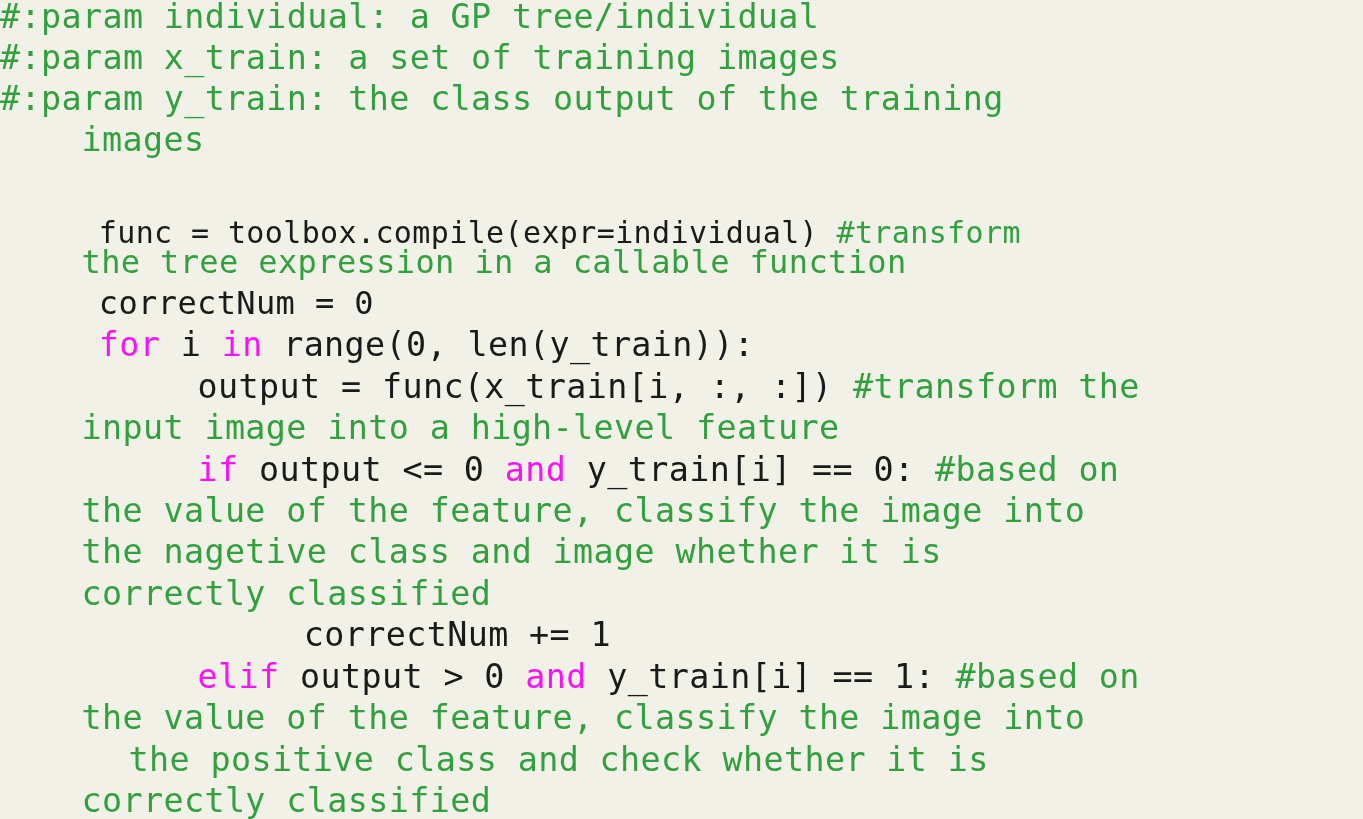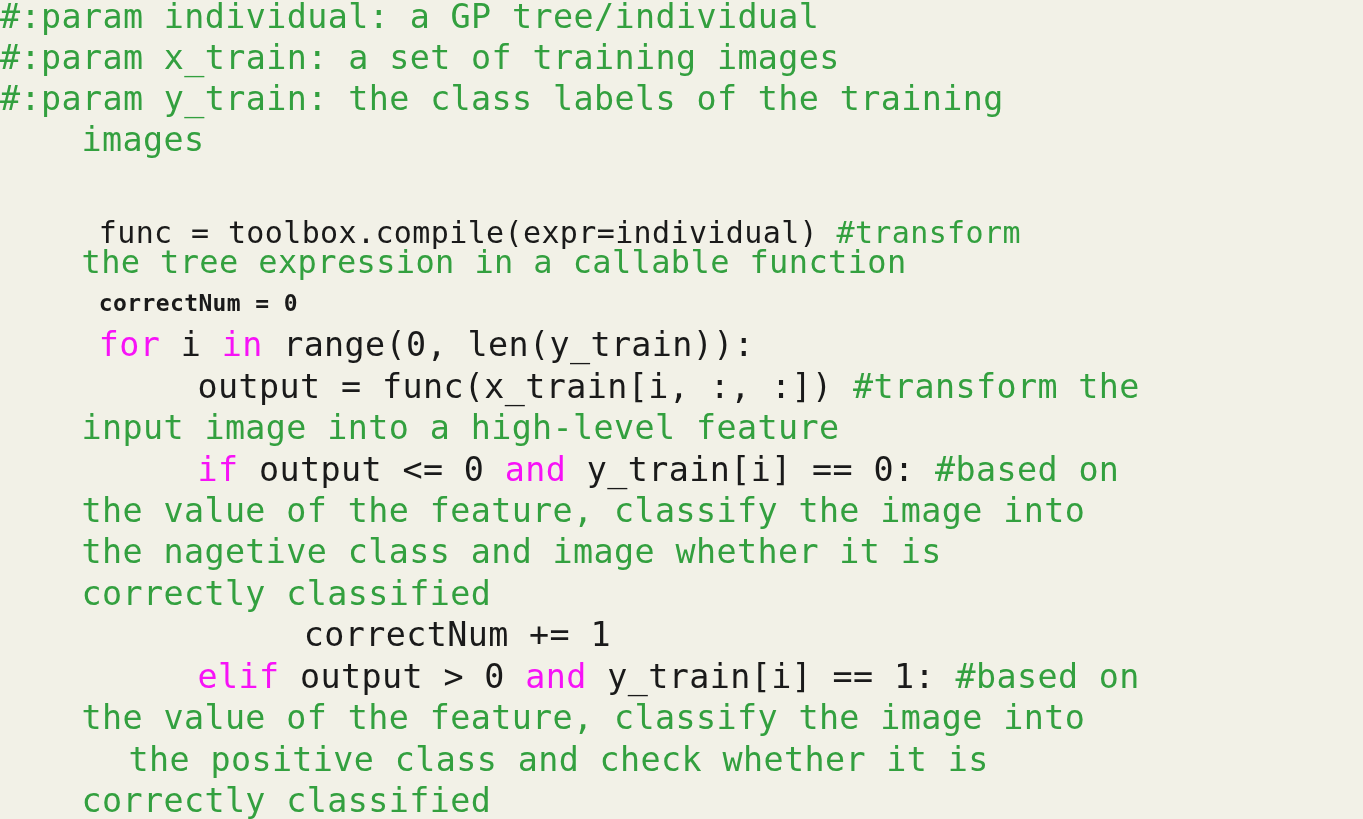--- a/index.html
+++ b/index.html
@@ -42,26 +42,26 @@
   .tok-comment  { color: #33a03f; }
   .tok-keyword  { color: #f712f7; }
   .tok-code     { color: #1a1a1a; }
 </style>
 </head>
 <body style="background: rgb(242, 241, 231);">
 
 <div id="code-listing" style="background: rgb(242, 241, 231);">
     <div class="code-line" style="top: -4px; padding-left: 0px; font-size: 33.4px; line-height: 41.3px;"><span class="tok tok-comment" style="color: rgb(51, 160, 63);">#:param individual: a GP tree/individual</span></div>
     <div class="code-line" style="top: 37px; padding-left: 0px; font-size: 33.4px; line-height: 41.3px;"><span class="tok tok-comment" style="color: rgb(51, 160, 63);">#:param x_train: a set of training images</span></div>
-    <div class="code-line" style="top: 78px; padding-left: 0px; font-size: 33.4px; line-height: 41.3px;"><span class="tok tok-comment" style="color: rgb(51, 160, 63);">#:param y_train: the class labels of the training</span></div>
+    <div class="code-line" style="top: 78px; padding-left: 0px; font-size: 33.4px; line-height: 41.3px;"><span class="tok tok-comment" style="color: rgb(51, 160, 63);">#:param y_train: the class output of the training</span></div>
     <div class="code-line" style="top: 119px; padding-left: 81.51px; font-size: 33.4px; line-height: 41.3px;"><span class="tok tok-comment" style="color: rgb(51, 160, 63);">images</span></div>
     <div class="code-line" style="top: 160px; padding-left: 0px; font-size: 33.4px; line-height: 41.3px;">&nbsp;</div>
     <div class="code-line" style="top: 212px; padding-left: 98.8px; font-size: 30px; line-height: 41.3px;"><span class="tok tok-code" style="color: rgb(26, 26, 26);">func = toolbox.compile(expr=individual) </span><span class="tok tok-comment" style="color: rgb(51, 160, 63);">#transform</span></div>
     <div class="code-line" style="top: 242px; padding-left: 81.51px; font-size: 32px; line-height: 41.3px;"><span class="tok tok-comment" style="color: rgb(51, 160, 63);">the tree expression in a callable function</span></div>
-    <div class="code-line" style="top: 283px; padding-left: 98.8px; font-size: 23px; line-height: 41.3px; font-weight: bold;"><span class="tok tok-code" style="color: rgb(26, 26, 26);">correctNum = 0</span></div>
+    <div class="code-line" style="top: 283px; padding-left: 98.8px; font-size: 32px; line-height: 41.3px;"><span class="tok tok-code" style="color: rgb(26, 26, 26);">correctNum = 0</span></div>
     <div class="code-line" style="top: 324px; padding-left: 98.8px; font-size: 33.4px; line-height: 41.3px;"><span class="tok tok-keyword" style="color: rgb(247, 18, 247);">for</span><span class="tok tok-code" style="color: rgb(26, 26, 26);"> i </span><span class="tok tok-keyword" style="color: rgb(247, 18, 247);">in</span><span class="tok tok-code" style="color: rgb(26, 26, 26);"> range(0, len(y_train)):</span></div>
     <div class="code-line" style="top: 366px; padding-left: 197.6px; font-size: 33.4px; line-height: 41.3px;"><span class="tok tok-code" style="color: rgb(26, 26, 26);">output = func(x_train[i, :, :]) </span><span class="tok tok-comment" style="color: rgb(51, 160, 63);">#transform the</span></div>
     <div class="code-line" style="top: 407px; padding-left: 81.51px; font-size: 33.4px; line-height: 41.3px;"><span class="tok tok-comment" style="color: rgb(51, 160, 63);">input image into a high-level feature</span></div>
     <div class="code-line" style="top: 449px; padding-left: 197.6px; font-size: 33.4px; line-height: 41.3px;"><span class="tok tok-keyword" style="color: rgb(247, 18, 247);">if</span><span class="tok tok-code" style="color: rgb(26, 26, 26);"> output &lt;= 0 </span><span class="tok tok-keyword" style="color: rgb(247, 18, 247);">and</span><span class="tok tok-code" style="color: rgb(26, 26, 26);"> y_train[i] == 0: </span><span class="tok tok-comment" style="color: rgb(51, 160, 63);">#based on</span></div>
     <div class="code-line" style="top: 490px; padding-left: 81.51px; font-size: 33.4px; line-height: 41.3px;"><span class="tok tok-comment" style="color: rgb(51, 160, 63);">the value of the feature, classify the image into</span></div>
     <div class="code-line" style="top: 531px; padding-left: 81.51px; font-size: 33.4px; line-height: 41.3px;"><span class="tok tok-comment" style="color: rgb(51, 160, 63);">the nagetive class and image whether it is</span></div>
     <div class="code-line" style="top: 573px; padding-left: 81.51px; font-size: 33.4px; line-height: 41.3px;"><span class="tok tok-comment" style="color: rgb(51, 160, 63);">correctly classified</span></div>
     <div class="code-line" style="top: 614px; padding-left: 303.81px; font-size: 33.4px; line-height: 41.3px;"><span class="tok tok-code" style="color: rgb(26, 26, 26);">correctNum += 1</span></div>
     <div class="code-line" style="top: 656px; padding-left: 197.6px; font-size: 33.4px; line-height: 41.3px;"><span class="tok tok-keyword" style="color: rgb(247, 18, 247);">elif</span><span class="tok tok-code" style="color: rgb(26, 26, 26);"> output &gt; 0 </span><span class="tok tok-keyword" style="color: rgb(247, 18, 247);">and</span><span class="tok tok-code" style="color: rgb(26, 26, 26);"> y_train[i] == 1: </span><span class="tok tok-comment" style="color: rgb(51, 160, 63);">#based on</span></div>
     <div class="code-line" style="top: 697px; padding-left: 81.51px; font-size: 33.4px; line-height: 41.3px;"><span class="tok tok-comment" style="color: rgb(51, 160, 63);">the value of the feature, classify the image into</span></div>

